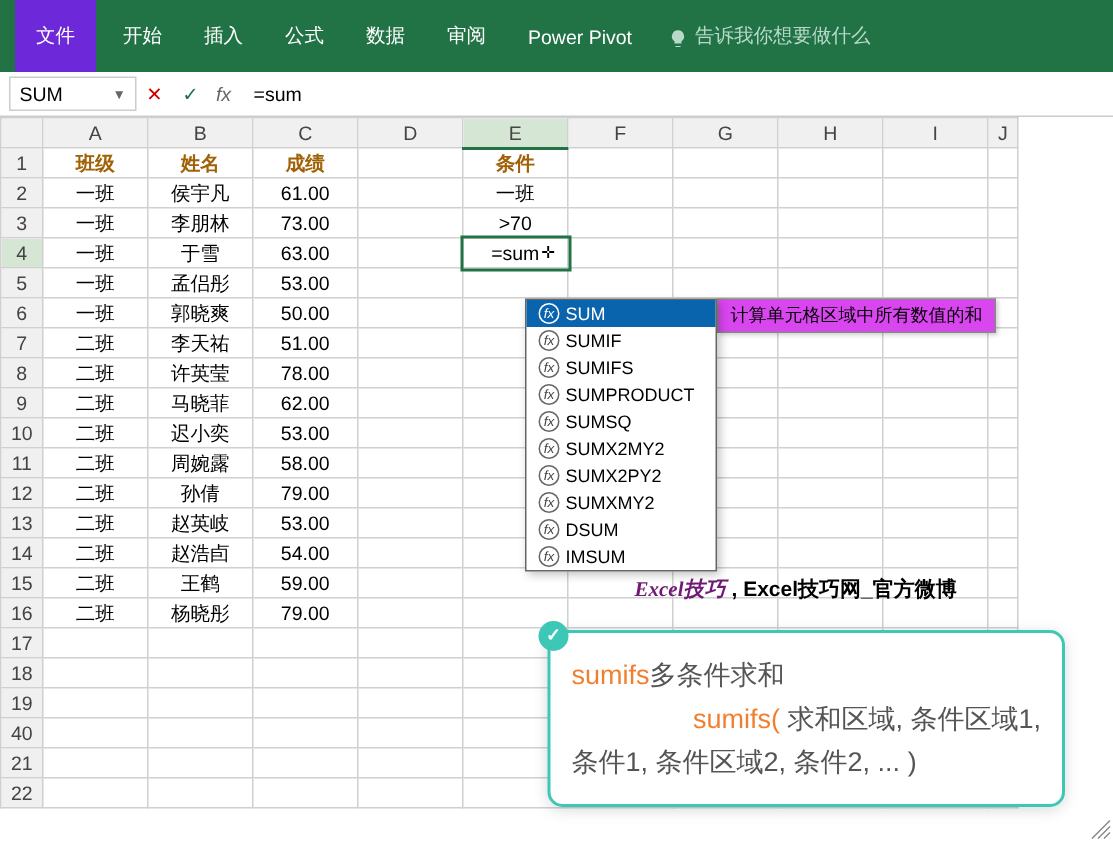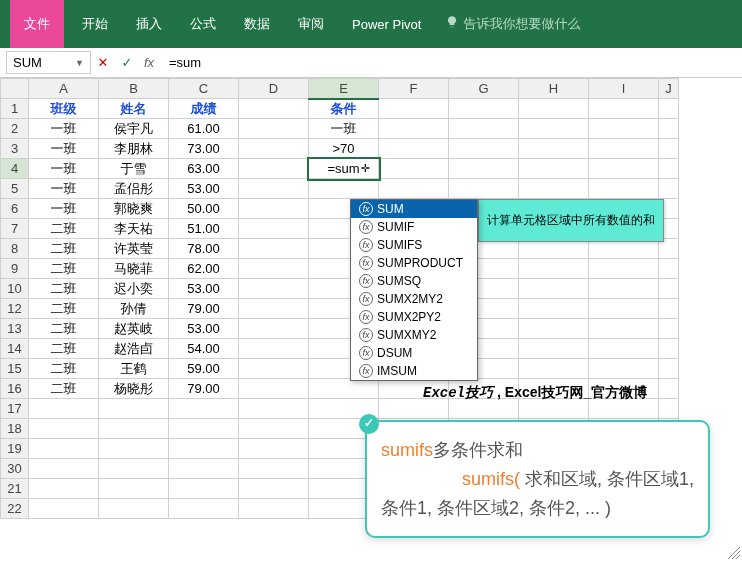--- a/index.html
+++ b/index.html
@@ -1,51 +1,51 @@
 <!DOCTYPE html>
 <html><head>
 <meta charset="utf-8">
 <style>
 *{box-sizing:border-box;margin:0;padding:0;font-family:"Microsoft YaHei",Arial,sans-serif}
 body{background:#fff;width:742px;height:561px;overflow:hidden;position:relative}
 .ribbon{background:#217346;height:48px;display:flex;align-items:center;padding:0 10px;color:#fff;font-size:13px}
 .ribbon .tab{padding:0 14px;height:100%;display:flex;align-items:center;cursor:pointer}
-.ribbon .tab.file{background:#ec4899;margin-right:4px}
-.ribbon .tell{color:#b8d9c9;display:flex;align-items:flex-start;gap:4px;margin-left:10px}
+.ribbon .tab.file{background:#6d28d9;margin-right:4px}
+.ribbon .tell{color:#b8d9c9;display:flex;align-items:flex-end;gap:4px;margin-left:10px}
 .bulb{fill:#b8d9c9}
 .fbar{height:30px;display:flex;align-items:center;border-bottom:1px solid #ccc;padding:2px 6px;font-size:13px}
 .namebox{width:85px;height:23px;border:1px solid #ccc;background:#fff;padding:0 6px;display:flex;align-items:center}
 .namebox .dd{margin-left:auto;font-size:9px;color:#666}
 .fx-btn{width:24px;height:23px;display:flex;align-items:center;justify-content:center;color:#555}
 .fx-btn.x{color:#c00}
 .fx-btn.c{color:#217346}
 .fx-label{font-style:italic;color:#666;margin-right:4px}
 .fx-input{flex:1;height:23px;border:none;outline:none;padding:0 6px;font-size:13px}
 .grid-wrap{position:relative}
 .sheet{border-collapse:collapse;font-size:13px}
 .sheet th,.sheet td{border:1px solid #d0d0d0;height:20px;padding:0 4px;text-align:center;background:#fff}
 .sheet th{background:#f0f0f0;color:#444;font-weight:normal;position:relative}
 .sheet th.col{width:70px}
 .sheet th.row{width:28px}
 .sheet th.sel{background:#d5e6d5}
 .sheet th.colE{border-bottom:2px solid #217346}
 .corner{background:#f0f0f0;width:28px}
-.hdr{color:#1d4ed8;font-weight:bold}
+.hdr{color:#a16207;font-weight:bold}
 .datacell{text-align:left;padding-left:6px}
 .numcell{text-align:right;padding-right:6px}
 .editing{outline:2px solid #217346;position:relative}
 .editing .cursor-cross{position:absolute;right:8px;top:3px;font-size:11px;color:#000}
 .autocomp{position:absolute;left:350px;top:199px;background:#fff;border:1px solid #666;box-shadow:2px 2px 6px rgba(0,0,0,.25);font-size:12px;z-index:9;min-width:128px}
 .autocomp .item{padding:2px 8px;display:flex;align-items:center;gap:4px;cursor:pointer}
 .autocomp .item .fxicon{width:14px;height:14px;border:1px solid #666;border-radius:50%;display:flex;align-items:center;justify-content:center;font-style:italic;font-size:9px;color:#444}
 .autocomp .item.sel{background:#0a64ad;color:#fff}
 .autocomp .item.sel .fxicon{border-color:#fff;color:#fff}
-.tooltip{position:absolute;left:478px;top:199px;border:1px solid #888;background:#5eead4;padding:12px 8px;font-size:12px;box-shadow:1px 1px 3px rgba(0,0,0,.2)}
+.tooltip{position:absolute;left:478px;top:199px;border:1px solid #888;background:#d946ef;padding:2px 8px;font-size:12px;box-shadow:1px 1px 3px rgba(0,0,0,.2)}
 .watermark{position:absolute;left:423px;top:384px;display:flex;align-items:center;gap:4px;font-size:14px;font-weight:bold;z-index:6}
-.watermark .logo{font-style:italic;color:#000000;font-family:Liberation Mono, monospace}
+.watermark .logo{font-style:italic;color:#701a75;font-family:Liberation Serif, serif}
 .hint{position:absolute;left:365px;top:420px;width:345px;background:#fff;border:2px solid #3cc7b6;border-radius:10px;padding:14px;box-shadow:0 2px 10px rgba(0,0,0,.15);font-size:18px;color:#555;line-height:1.6;z-index:8}
 .hint .badge{position:absolute;left:-8px;top:-8px;width:20px;height:20px;border-radius:50%;background:#3cc7b6;color:#fff;display:flex;align-items:center;justify-content:center;font-size:12px;font-weight:bold}
 .hint .kw{color:#f08030}
 .resize{position:absolute;right:0;bottom:0;width:16px;height:16px}
 .resize svg{display:block}
 </style>
 </head>
 <body>
 
 <div class="ribbon">
@@ -217,20 +217,33 @@
           <td class="numcell">53.00</td>
           <td></td>
           <td></td>
           <td></td>
           <td></td>
           <td></td>
           <td></td>
           <td></td>
         </tr>
 <tr>
+          <th class="row">11</th>
+          <td class="datacell">二班</td>
+          <td class="datacell">周婉露</td>
+          <td class="numcell">58.00</td>
+          <td></td>
+          <td></td>
+          <td></td>
+          <td></td>
+          <td></td>
+          <td></td>
+          <td></td>
+        </tr>
+<tr>
           <th class="row">12</th>
           <td class="datacell">二班</td>
           <td class="datacell">孙倩</td>
           <td class="numcell">79.00</td>
           <td></td>
           <td></td>
           <td></td>
           <td></td>
           <td></td>
           <td></td>
@@ -321,21 +334,21 @@
           <td></td>
           <td></td>
           <td></td>
           <td></td>
           <td></td>
           <td></td>
           <td></td>
           <td></td>
         </tr>
 <tr>
-          <th class="row">30</th>
+          <th class="row">40</th>
           <td></td>
           <td></td>
           <td></td>
           <td></td>
           <td></td>
           <td></td>
           <td></td>
           <td></td>
           <td></td>
           <td></td>

